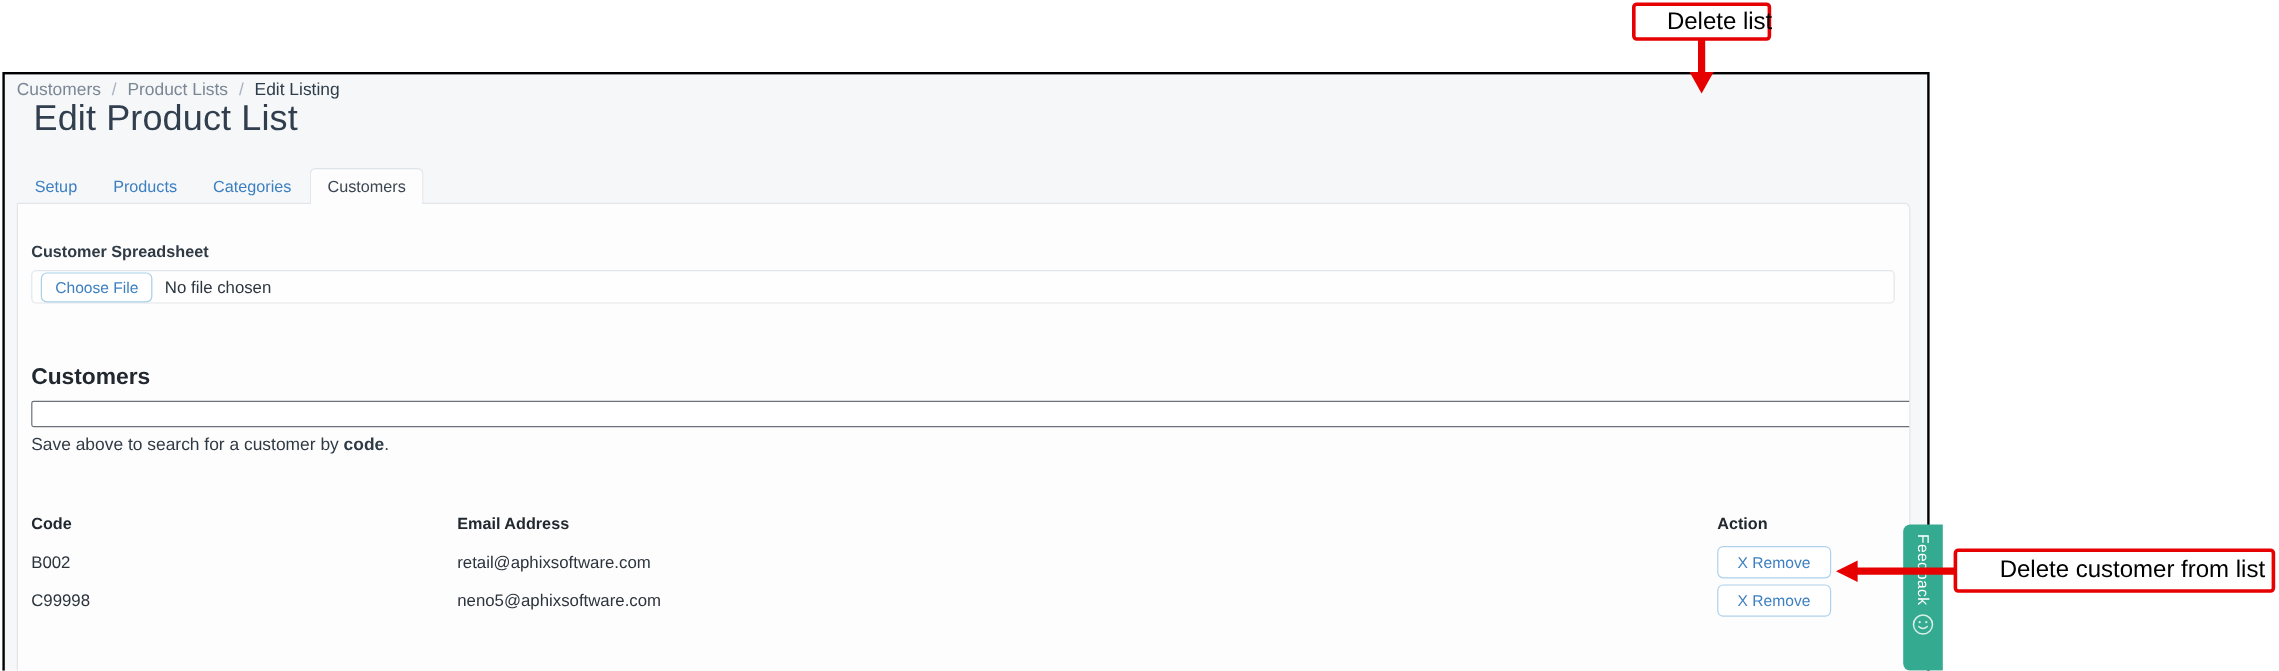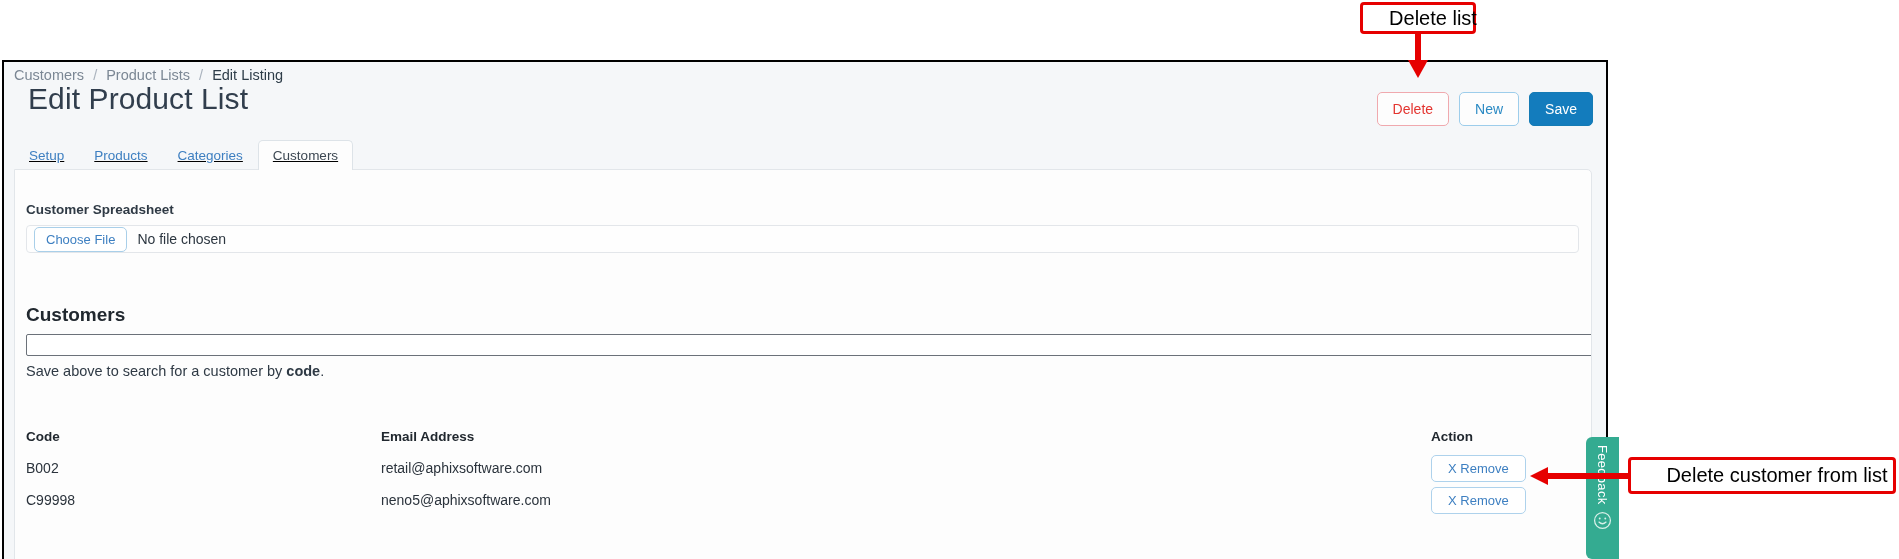--- a/index.html
+++ b/index.html
@@ -92,21 +92,20 @@
   }
 
   
   .tabs {
     position: absolute;
     left: 10px;
     top: 78px;
     display: flex;
     align-items: flex-end;
     height: 30px;
-    text-decoration: underline;
   }
   .tab {
     font-size: 13.5px;
     color: #3d7fc1;
     padding: 7px 14px 7px 14px;
     border: 1px solid transparent;
     border-bottom: none;
     border-radius: 5px 5px 0 0;
     cursor: pointer;
     white-space: nowrap;
@@ -339,25 +338,20 @@
     <div class="breadcrumb">
       <span class="crumb-link">Customers</span>
       <span class="crumb-sep">/</span>
       <span class="crumb-link">Product Lists</span>
       <span class="crumb-sep">/</span>
       <span class="crumb-current">Edit Listing</span>
     </div>
 
     <div class="page-title">Edit Product List</div>
 
-    <div class="header-actions">
-      <button class="btn btn-outline-danger">Delete</button>
-      <button class="btn btn-outline-primary">New</button>
-      <button class="btn btn-primary-solid">Save</button>
-    </div>
 
     <div class="tabs">
       <div class="tab">Setup</div>
       <div class="tab">Products</div>
       <div class="tab">Categories</div>
       <div class="tab active">Customers</div>
     </div>
 
     <div class="card">
 

